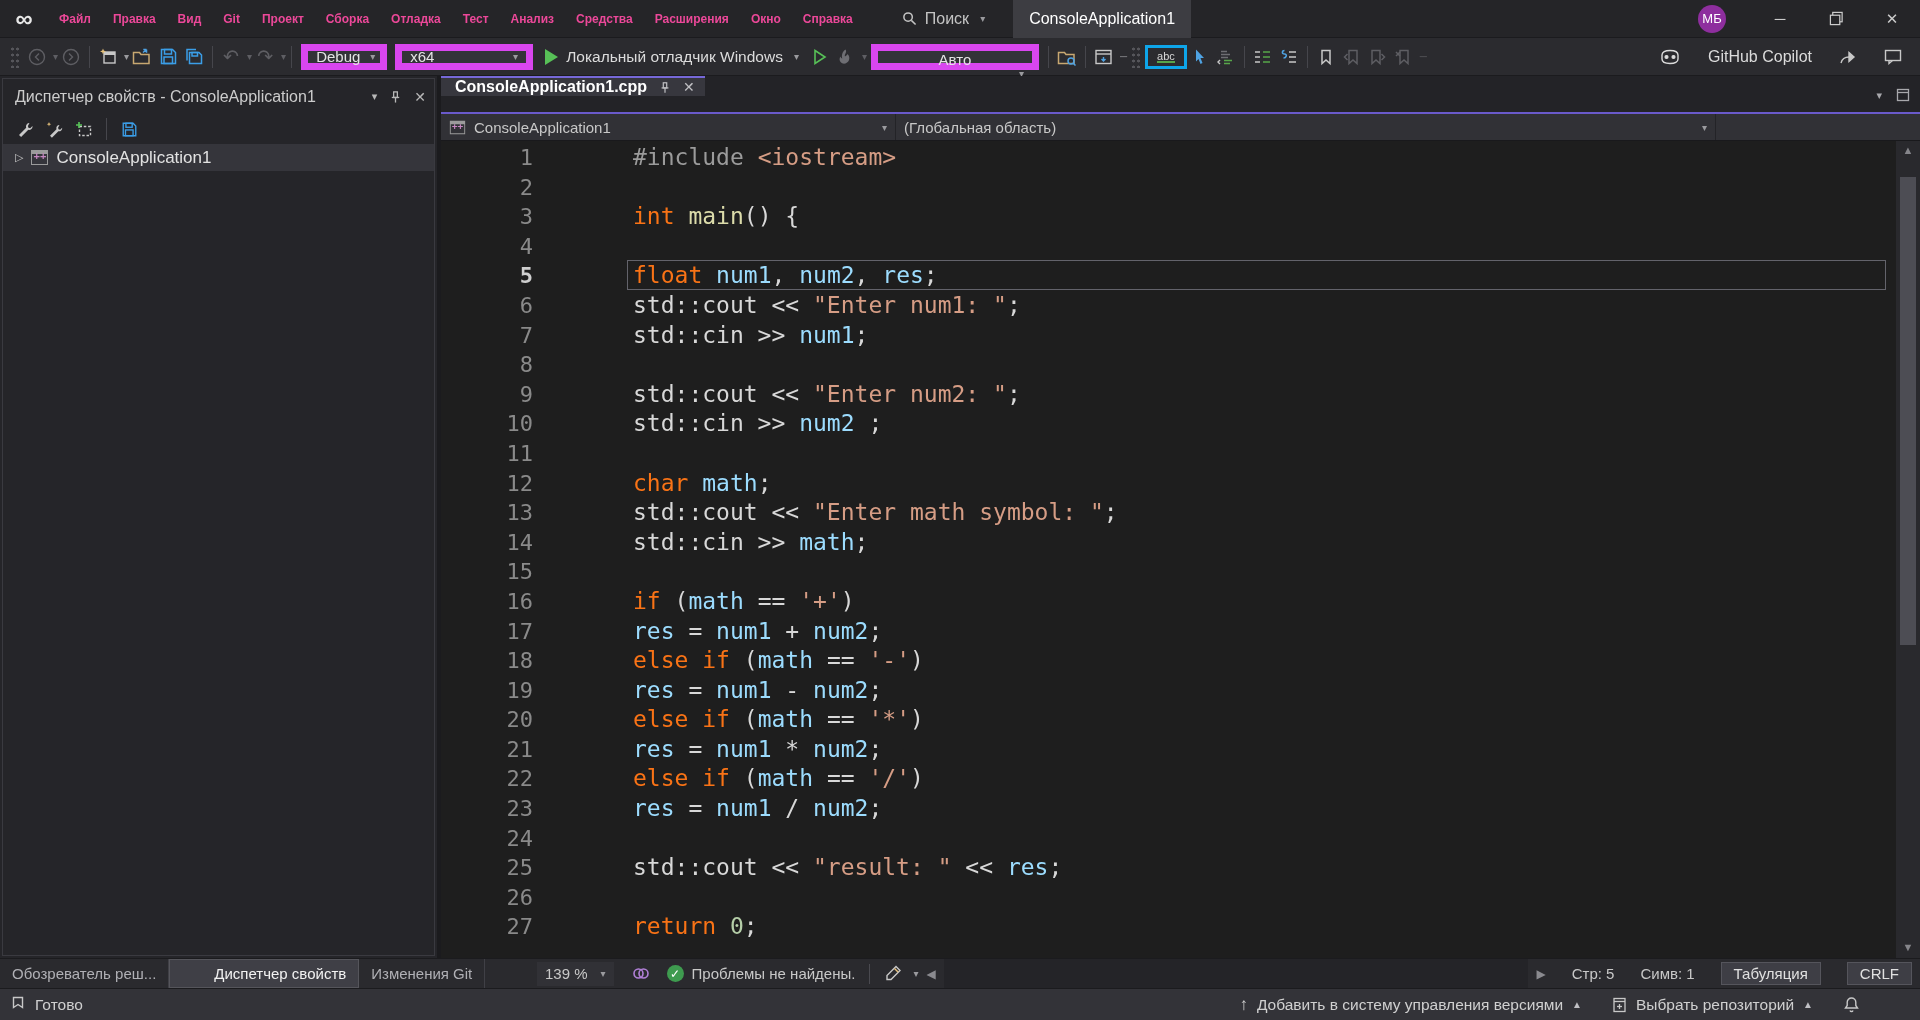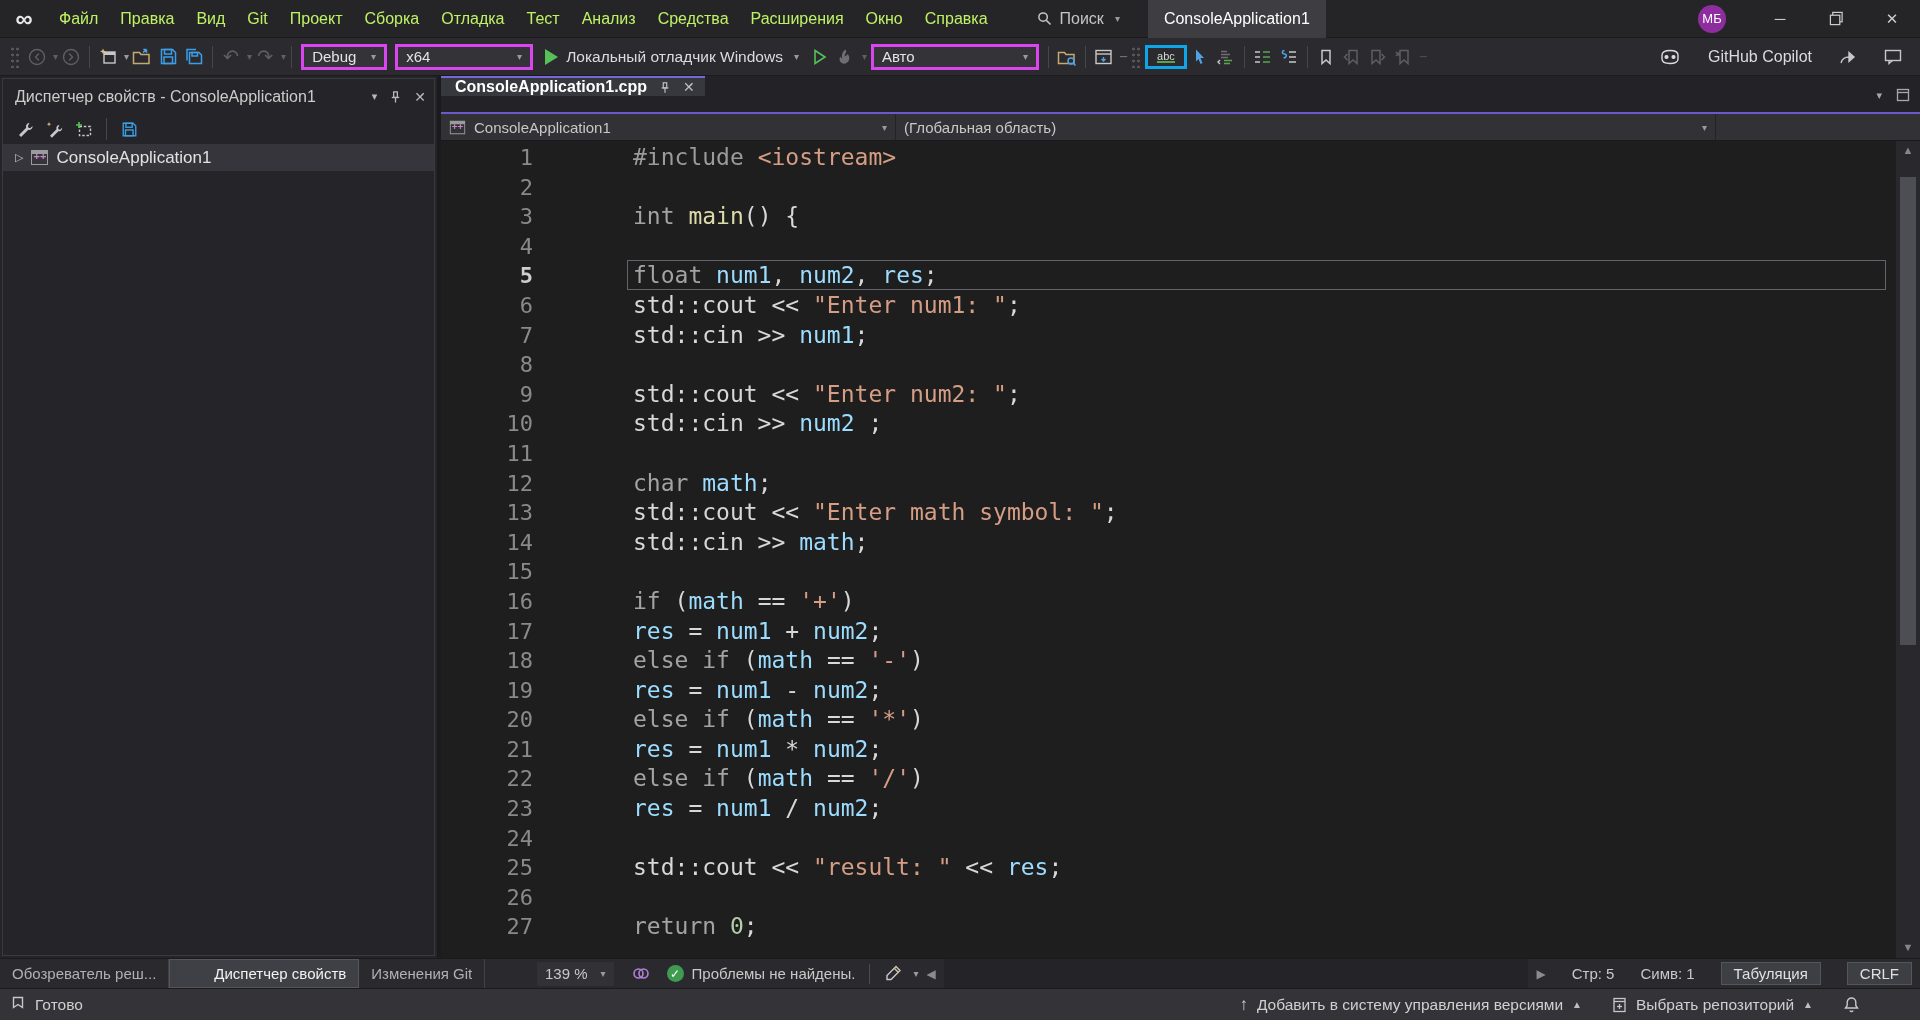--- a/index.html
+++ b/index.html
@@ -5,37 +5,37 @@
   * { margin:0; padding:0; box-sizing:border-box; }
   html,body { width:1920px; height:1020px; overflow:hidden; background:#1E1E1E;
     font-family:"Liberation Sans", sans-serif; color:#C8C8C8; }
   #app { position:relative; width:1920px; height:1020px; display:flex; flex-direction:column; }
 
   
   #titlebar { height:38px; background:#252528; display:flex; align-items:center; flex:none; border-bottom:1px solid #1B1B1E; }
   .vs-logo { width:48px; height:38px; display:flex; align-items:center; justify-content:center;
     color:#E8E8E8; font-size:24px; font-weight:bold; }
   #menubar { display:flex; align-items:center; height:100%; }
-  .menu-item { padding:0 11px; height:100%; display:flex; align-items:center; font-size:16px; color:#bef264; cursor:default; }
+  .menu-item { padding:0 11px; height:100%; display:flex; align-items:center; font-size:12px; color:#ec4899; cursor:default;font-weight:bold; }
   .tb-search { display:flex; align-items:center; gap:8px; margin-left:28px; padding:0 10px; height:28px; color:#C4C4C4; font-size:16px; }
   .tb-doc { margin-left:18px; height:38px; padding:0 16px; background:#3D3D42; color:#FFFFFF;
     display:flex; align-items:center; font-size:16px; }
   .tb-right { margin-left:auto; display:flex; align-items:center; height:100%; }
   .avatar { width:28px; height:28px; border-radius:50%; background:#8E2E9E; color:#FFF; font-size:13px;
     display:flex; align-items:center; justify-content:center; margin-right:26px; }
   .wbtn { width:56px; height:38px; display:flex; align-items:center; justify-content:center; color:#CCCCCC; font-size:15px; }
 
   
   #toolbar { height:38px; background:#2B2B2F; display:flex; align-items:center; flex:none; padding:0 6px; border-bottom:1px solid #1B1B1E; }
   .grip { width:10px; height:22px; margin:0 4px; background-image:radial-gradient(#55555A 1.2px, transparent 1.3px); background-size:5px 6px; }
   .tbtn { height:28px; min-width:26px; padding:0 3px; display:flex; align-items:center; justify-content:center; }
   .tsep { width:1px; height:22px; background:#46464C; margin:0 5px; }
   .dd { font-size:10px; color:#9A9A9E; margin-left:3px; }
   .dis { color:#5E5E63; }
-  .combo { height:26px; background:#333338; border:3px solid #d946ef; display:flex; align-items:center;
+  .combo { height:26px; background:#333338; border:7px solid #d946ef; display:flex; align-items:center;
     font-size:15px; color:#E4E4E4; padding:0 8px; margin:0 4px; }
   .combo .dd { margin-left:auto; padding-left:10px; }
   .run-group { display:flex; align-items:center; gap:8px; padding:0 8px; font-size:15.5px; color:#DCDCDC; }
   .play { width:0; height:0; border-left:13px solid #57C057; border-top:8px solid transparent; border-bottom:8px solid transparent; }
   .abc-box { border:3px solid #0ea5e9; padding:0 9px; height:24px; display:flex; flex-direction:column; justify-content:center; }
   .abc-box span { font-size:11px; color:#D8D8D8; line-height:10px; border-bottom:2px solid #57A64A; }
   .copilot { margin-left:auto; display:flex; align-items:center; gap:27px; padding-right:12px; font-size:16px; color:#DCDCDC; }
 
   
   #main { flex:1; display:flex; min-height:0; }
@@ -70,21 +70,21 @@
   
   #codearea { flex:1; position:relative; min-height:0; overflow:hidden; }
   #gutter { position:absolute; left:0; top:2px; width:97px; text-align:right; padding-right:5px;
     font-family:"DejaVu Sans Mono", monospace; font-size:22px; line-height:29.6px; color:#8A8A8A; }
   #gutter .cur { color:#CFCFCF; font-weight:bold; }
   #codetext { position:absolute; left:192px; top:2px; right:26px;
     font-family:"DejaVu Sans Mono", monospace; font-size:23px; line-height:29.6px; white-space:pre; }
   .code-ln { height:29.6px; }
   .tk-pp  { color:#9B9B9B; }
   .tk-inc { color:#D69D85; }
-  .tk-kw  { color:#a3a3a3;margin-top:36px; }
+  .tk-kw  { color:#f97316;margin-top:36px; }
   .tk-fn  { color:#DCDCAA; }
   .tk-id  { color:#9CDCFE; }
   .tk-str { color:#D69D85; }
   .tk-num { color:#B5CEA8; }
   .tk-pl  { color:#D8D8D8; }
   #curline { position:absolute; left:186px; right:34px; top:119px; height:30px; border:1px solid #63636B; }
   #vscroll { position:absolute; right:0; top:0; bottom:0; width:24px; background:#29292D; display:flex; flex-direction:column; align-items:center; }
   #vscroll .arr { height:18px; font-size:11px; color:#85858A; display:flex; align-items:center; }
   #vscroll .thumb { position:absolute; top:36px; height:468px; left:4px; right:4px; background:#4D4D54; }
   #vscroll .arr.down { position:absolute; bottom:2px; }
@@ -227,21 +227,21 @@
       <svg width="16" height="18" viewBox="0 0 16 18" fill="none" stroke="#57C057" stroke-width="1.6">
         <path d="M3 2.5 13 9 3 15.5z"></path>
       </svg>
     </div>
     <div class="tbtn dis">
       <svg width="17" height="18" viewBox="0 0 17 18" fill="#6E6E73">
         <path d="M8.5 1.5c2 3-1.5 4.5-.5 7 .8-1 2-1 2.5-2.5 2.5 2 3 7.5-2 9.5-4.5 1-7.5-3.5-5-7 .3 1 .8 1.7 1.8 2C4.3 7 5.5 3.5 8.5 1.5z"></path>
       </svg>
     </div>
     <span class="dd dis">▾</span>
-    <div class="combo" style="width:168px;">
+    <div class="combo" style="width:168px;flex-direction:column;">
       <span>Авто</span>
       <span class="dd">▾</span>
     </div>
     <div class="tsep"></div>
     <div class="tbtn">
       <svg width="20" height="18" viewBox="0 0 20 18">
         <path d="M1.5 4.5h6l1.5 2h8v9h-15.5z" fill="none" stroke="#C8A871" stroke-width="1.5"></path>
         <circle cx="14" cy="13" r="3" fill="none" stroke="#4FA3E3" stroke-width="1.5"></circle>
           <line x1="16" y1="15" x2="18.5" y2="17.5" stroke="#4FA3E3" stroke-width="1.5"></line>
       </svg>

